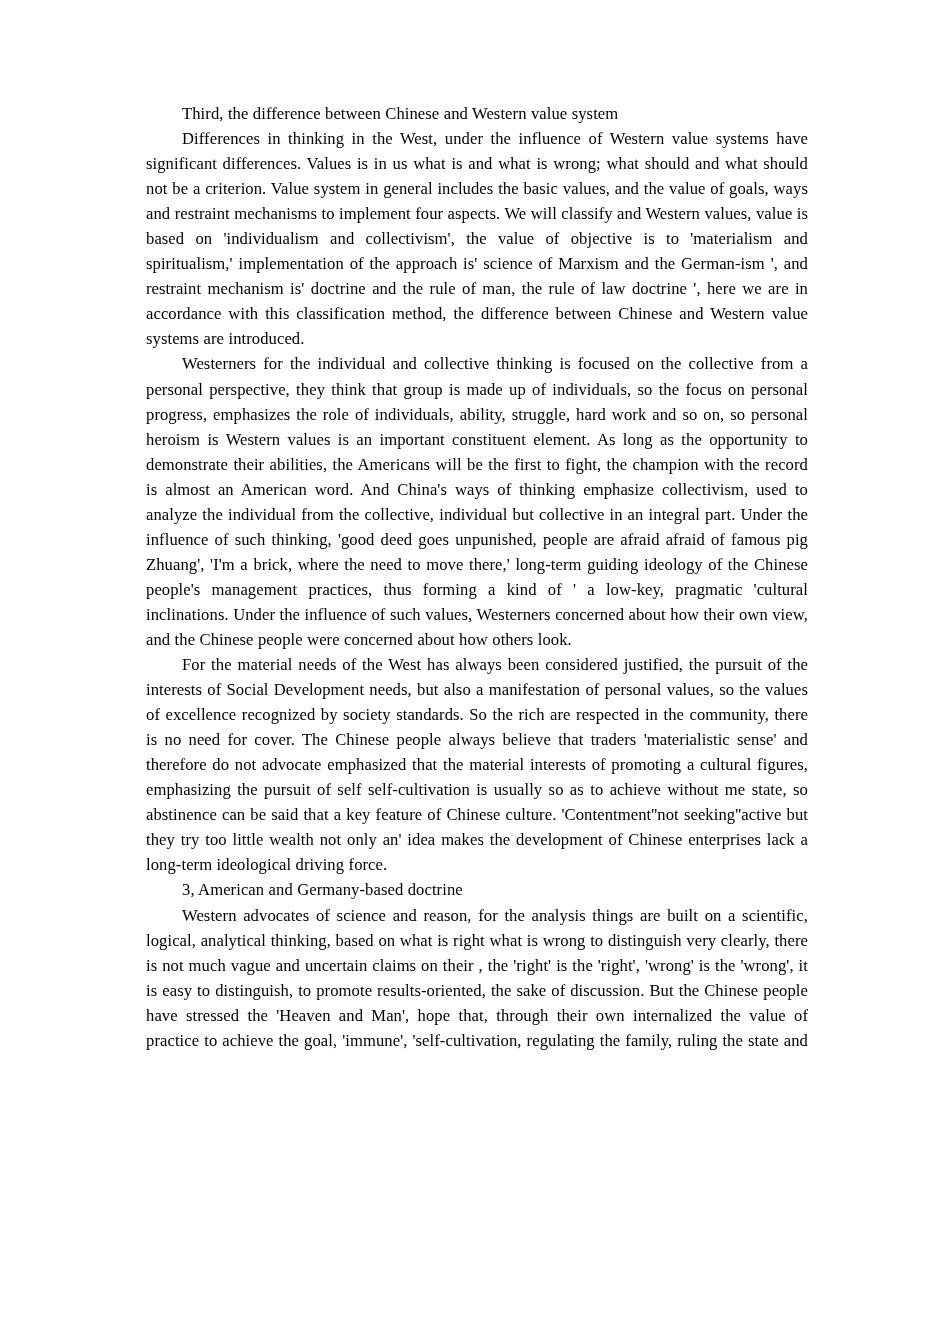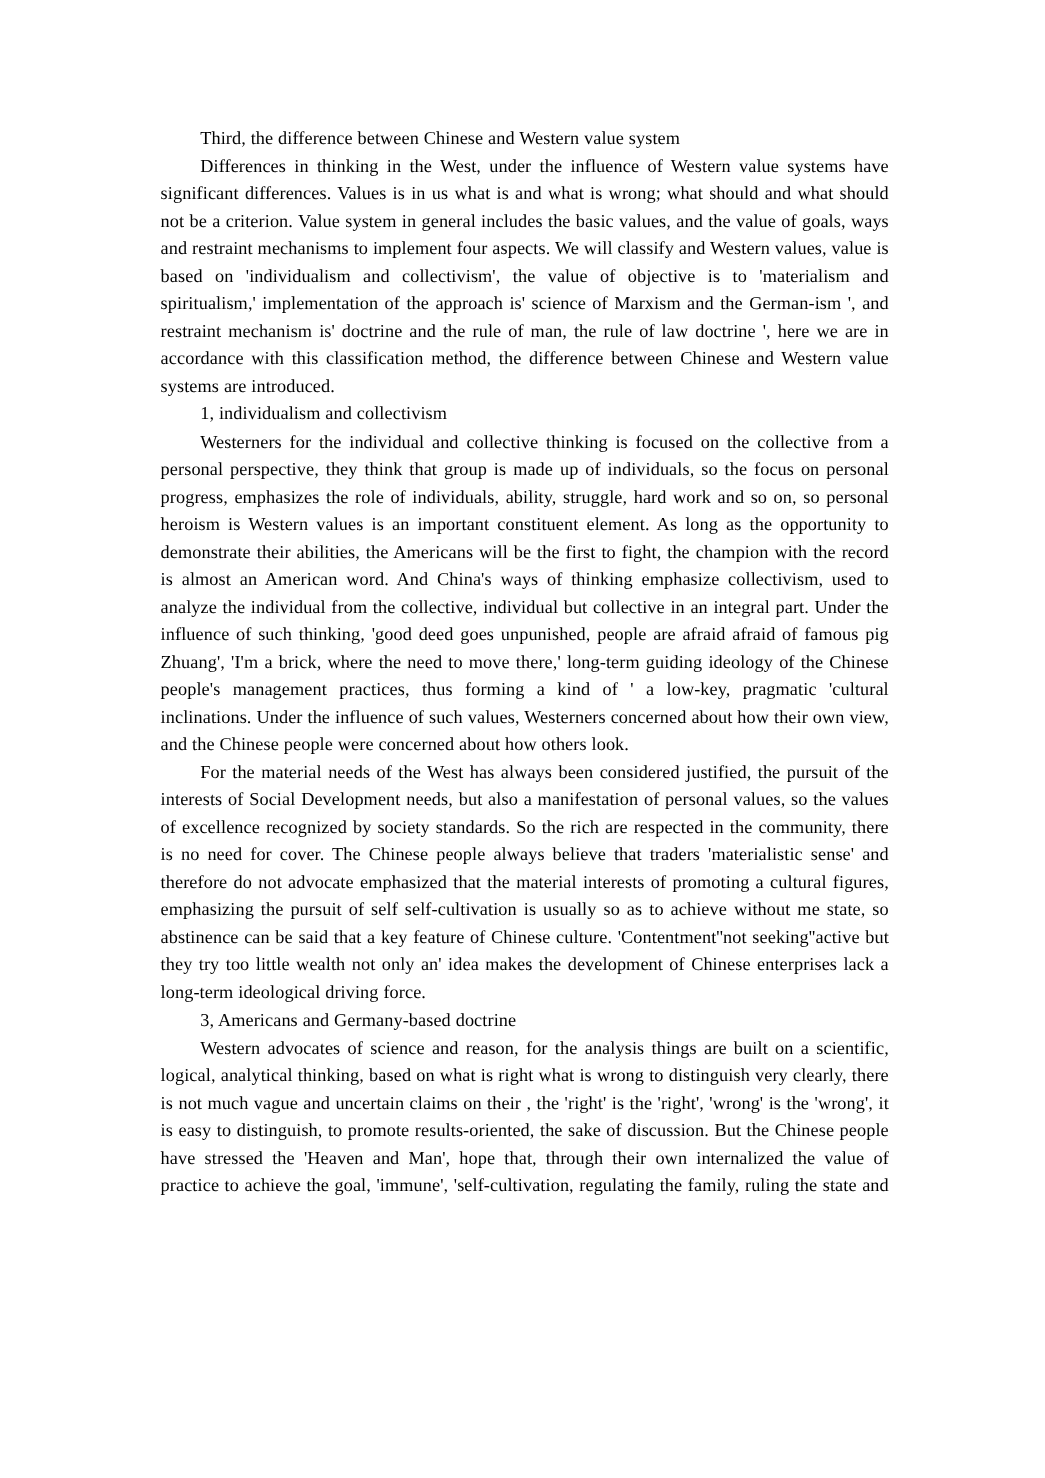--- a/index.html
+++ b/index.html
@@ -22,21 +22,20 @@
     height: 1344px;
     background: #ffffff;
     box-sizing: border-box;
   }
 
   .text-column {
     position: absolute;
     left: 146px;
     top: 101px;
     width: 662px;
-    margin-top: 12px;
   }
 
   p.para {
     margin: 0;
     padding: 0;
     font-size: 16.6px;
     line-height: 25.05px;
     text-align: justify;
     text-justify: inter-word;
     text-indent: 36px;
@@ -60,25 +59,24 @@
 </head>
 <body>
 
 <div class="page">
   <div class="text-column">
 
     <p class="para heading">Third, the difference between Chinese and Western value system</p>
 
     <p class="para">Differences in thinking in the West, under the influence of Western value systems have significant differences. Values is in us what is and what is wrong; what should and what should not be a criterion. Value system in general includes the basic values, and the value of goals, ways and restraint mechanisms to implement four aspects. We will classify and Western values, value is based on 'individualism and collectivism', the value of objective is to 'materialism and spiritualism,' implementation of the approach is' science of Marxism and the German-ism ', and restraint mechanism is' doctrine and the rule of man, the rule of law doctrine ', here we are in accordance with this classification method, the difference between Chinese and Western value systems are introduced.</p>
 
-    <p class="para heading">1, individualism and collectivism</p>
 
     <p class="para">Westerners for the individual and collective thinking is focused on the collective from a personal perspective, they think that group is made up of individuals, so the focus on personal progress, emphasizes the role of individuals, ability, struggle, hard work and so on, so personal heroism is Western values is an important constituent element. As long as the opportunity to demonstrate their abilities, the Americans will be the first to fight, the champion with the record is almost an American word. And China's ways of thinking emphasize collectivism, used to analyze the individual from the collective, individual but collective in an integral part. Under the influence of such thinking, 'good deed goes unpunished, people are afraid afraid of famous pig Zhuang', 'I'm a brick, where the need to move there,' long-term guiding ideology of the Chinese people's management practices, thus forming a kind of ' a low-key, pragmatic 'cultural inclinations. Under the influence of such values, Westerners concerned about how their own view, and the Chinese people were concerned about how others look.</p>
 
 
     <p class="para">For the material needs of the West has always been considered justified, the pursuit of the interests of Social Development needs, but also a manifestation of personal values, so the values of excellence recognized by society standards. So the rich are respected in the community, there is no need for cover. The Chinese people always believe that traders 'materialistic sense' and therefore do not advocate emphasized that the material interests of promoting a cultural figures, emphasizing the pursuit of self self-cultivation is usually so as to achieve without me state, so abstinence can be said that a key feature of Chinese culture. 'Contentment''not seeking''active but they try too little wealth not only an' idea makes the development of Chinese enterprises lack a long-term ideological driving force.</p>
 
-    <p class="para heading">3, Americans and Germany-based doctrine</p>
+    <p class="para heading">3, American and Germany-based doctrine</p>
 
     <p class="para continues">Western advocates of science and reason, for the analysis things are built on a scientific, logical, analytical thinking, based on what is right what is wrong to distinguish very clearly, there is not much vague and uncertain claims on their , the 'right' is the 'right', 'wrong' is the 'wrong', it is easy to distinguish, to promote results-oriented, the sake of discussion. But the Chinese people have stressed the 'Heaven and Man', hope that, through their own internalized the value of practice to achieve the goal, 'immune', 'self-cultivation, regulating the family, ruling the state and</p>
 
   </div>
 </div>
 
 </body></html>

